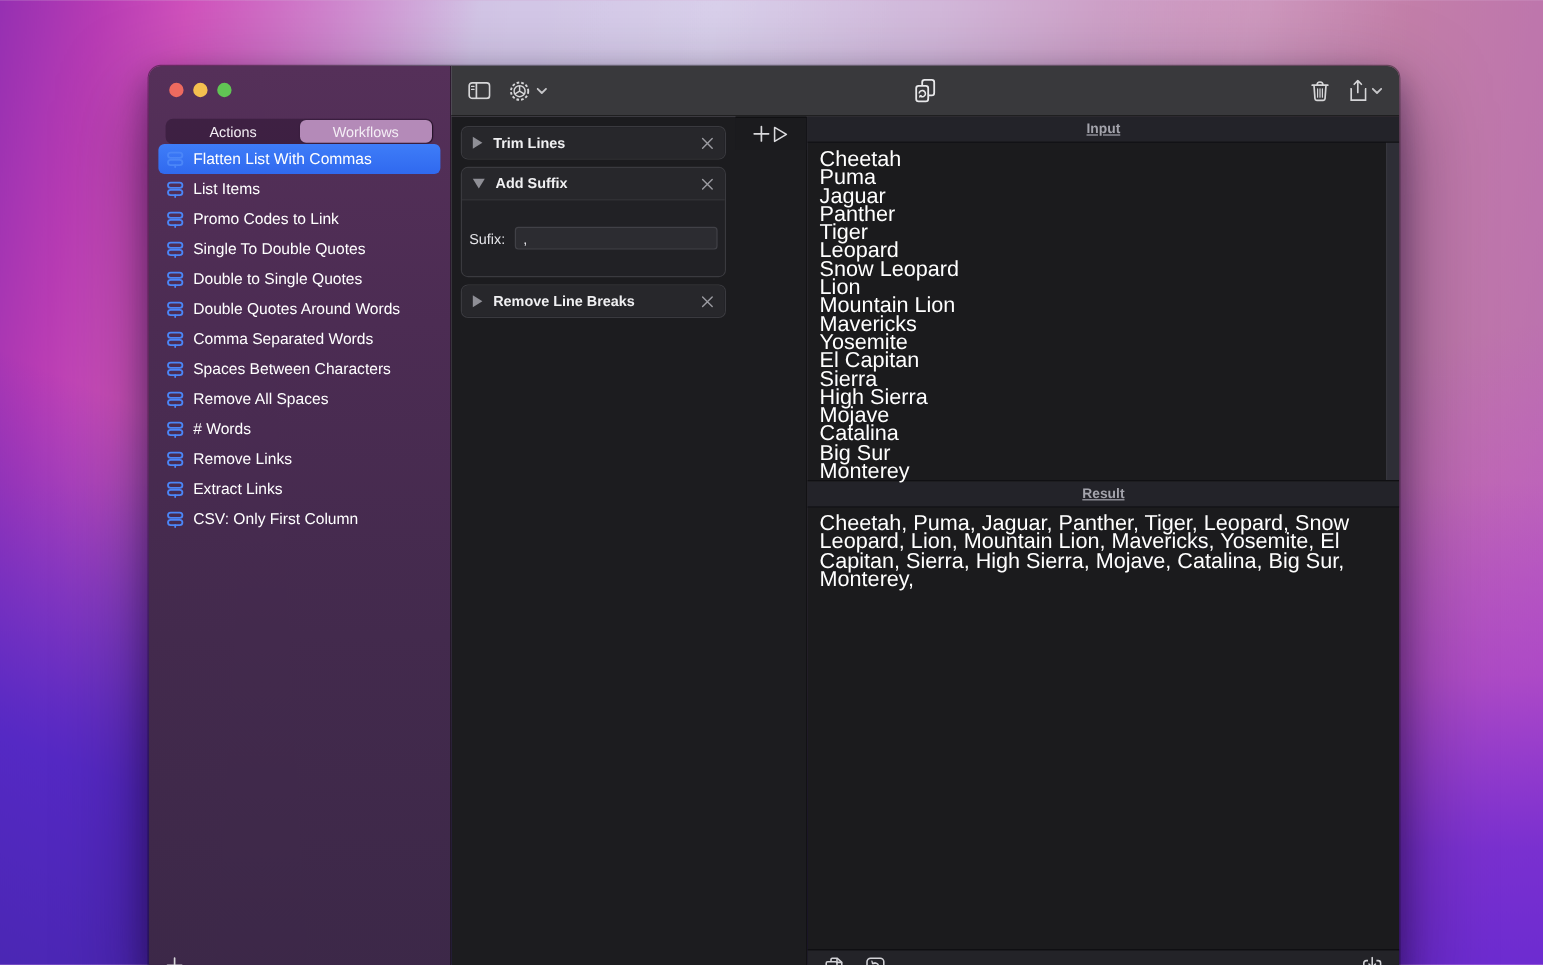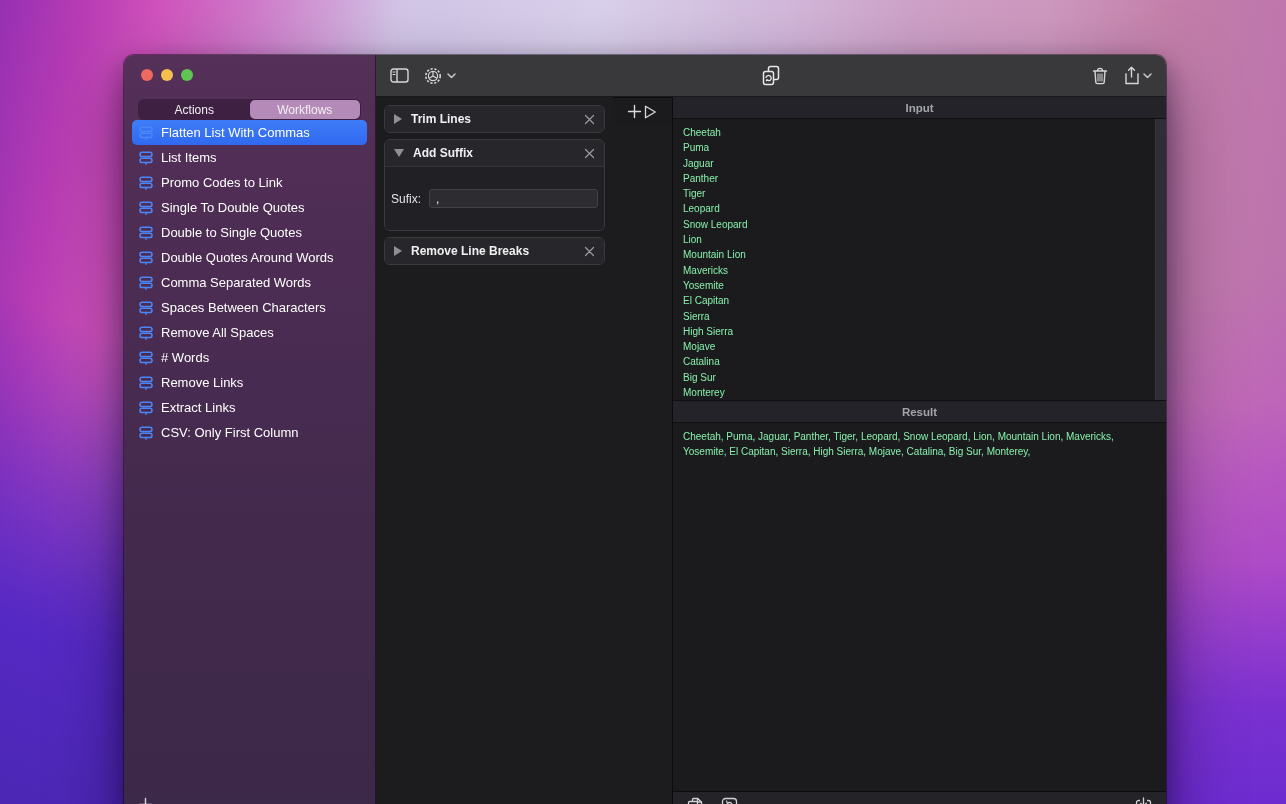--- a/index.html
+++ b/index.html
@@ -76,22 +76,22 @@
     border-radius:3px; color:#ececf0; font-size:12px; padding:0 6px; font-family:inherit; }
 
   .panel-bottom { height:28px; flex:0 0 28px; background:#1b1b1e; border-top:1px solid #0c0c0e;
     display:flex; align-items:center; padding:0 14px; }
   .panel-bottom .spacer { flex:1; }
 
   
   .io-panel { flex:1; display:flex; flex-direction:column; min-width:0; background:#1b1b1d; }
   .io-header { height:22px; flex:0 0 22px; background:#232329; border-bottom:1px solid #101013;
     display:flex; align-items:center; justify-content:center;
-    font-size:11.5px; font-weight:700; color:#a4a4ac; }
-  .io-area { position:relative; padding:6px 10px; font-size:10px; line-height:15.3px; color:#86efac; }
+    font-size:11.5px; font-weight:700; color:#a4a4ac;text-decoration:underline; }
+  .io-area { position:relative; padding:6px 10px; font-size:18px; line-height:15.3px; color:#ffffff; }
   .io-area.input { height:282px; flex:0 0 282px; border-bottom:1px solid #101013; }
   .io-area.result { flex:1; }
   .io-area .line { white-space:nowrap; }
   .scroll-strip { position:absolute; top:0; right:0; bottom:0; width:11px;
     background:#2e2e36; border-left:1px solid rgba(255,255,255,0.04); }
   .io-bottom { background:#232328; }
   .io-bottom .icon-btn { margin-right:18px; }
 
   svg { display:block; }
 </style>

